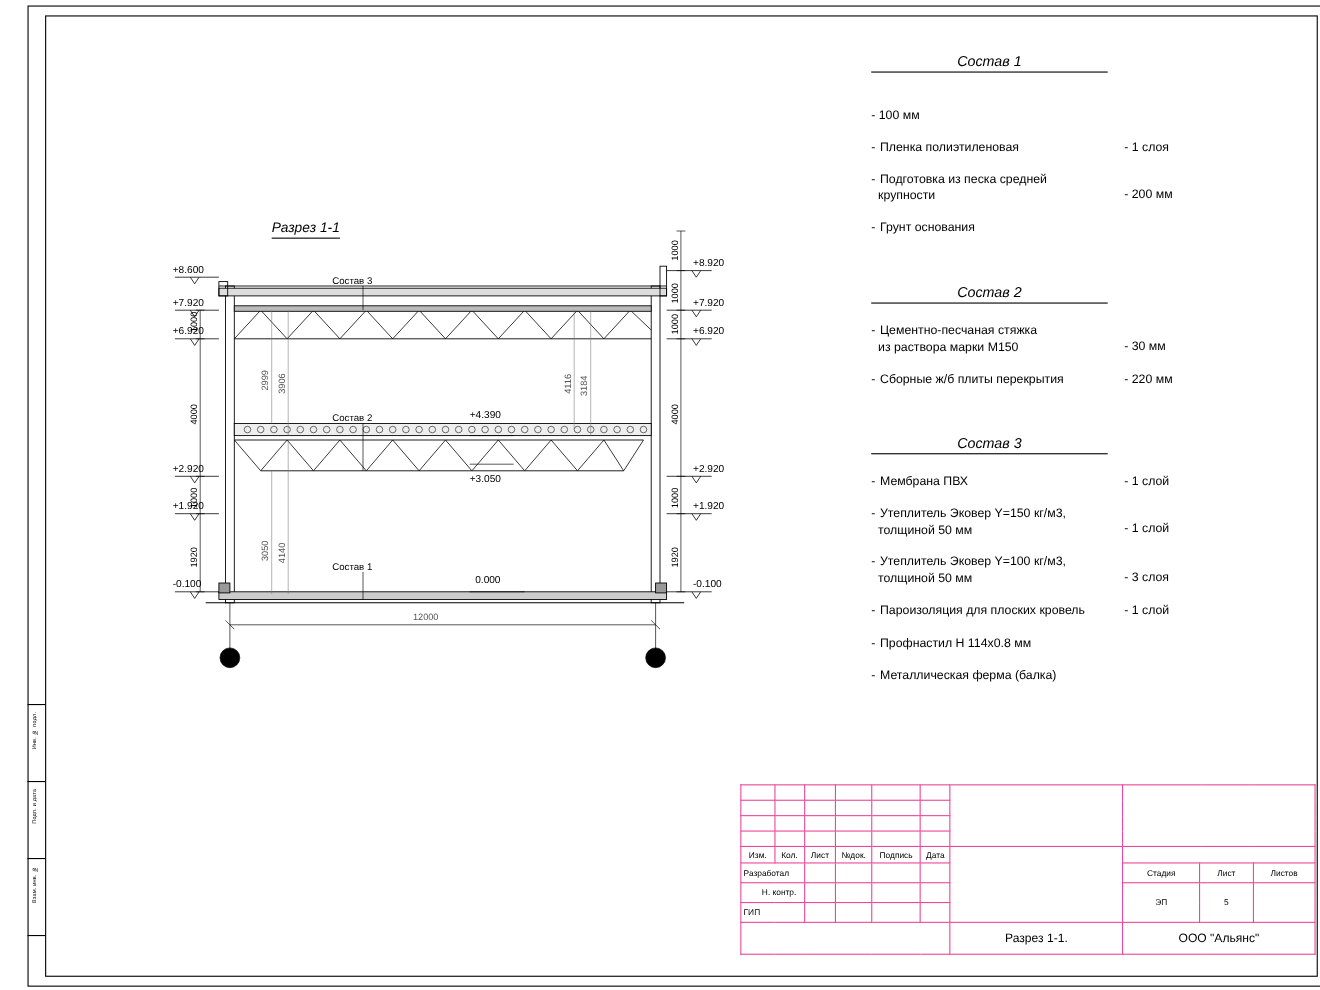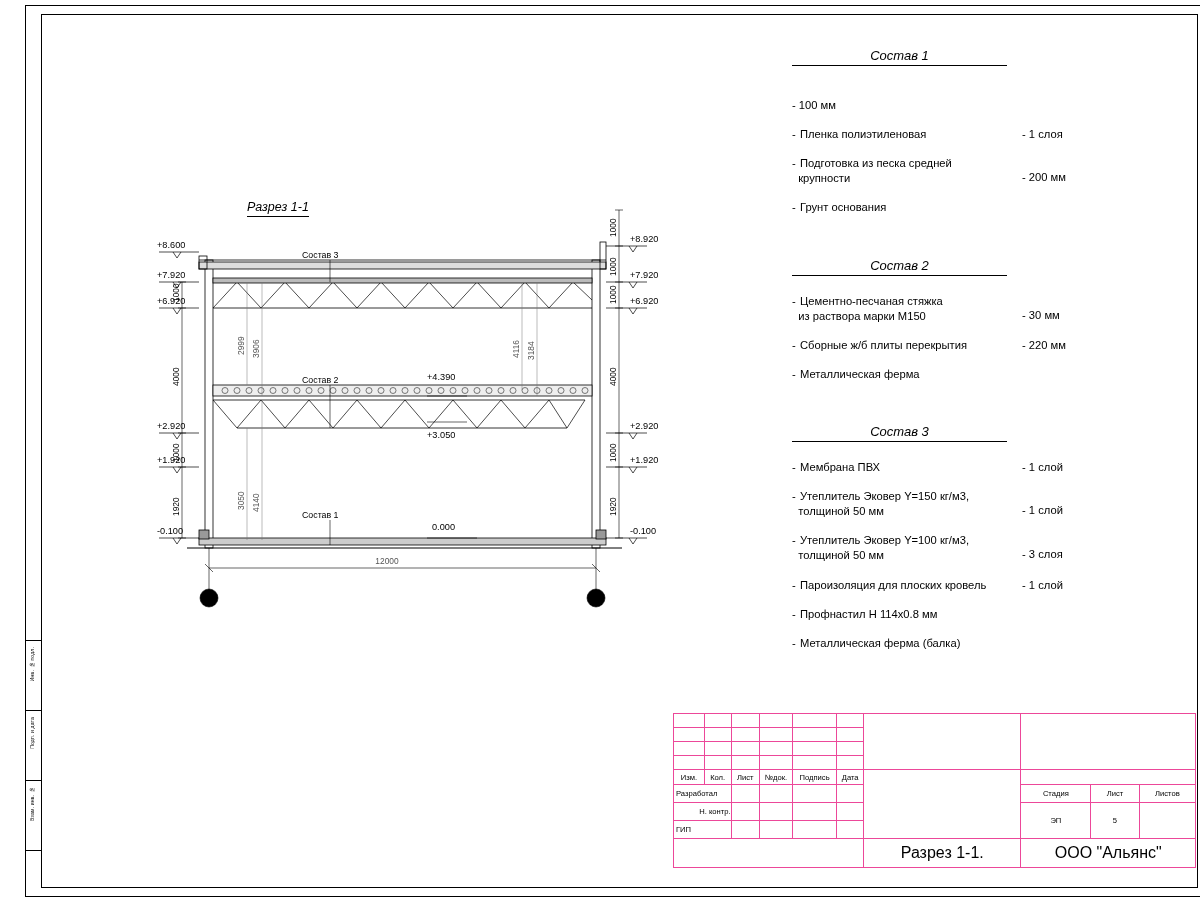--- a/index.html
+++ b/index.html
@@ -22,21 +22,21 @@
   .dtitle{position:absolute;left:230px;top:200px;font-style:italic;font-size:12.5px;border-bottom:1px solid #000;padding-bottom:2px;}
   svg.dwg{position:absolute;left:0;top:0;}
   .lbl9{font-family:"Liberation Sans",sans-serif;font-size:9.2px;fill:#000;}
   .lblv{font-family:"Liberation Sans",sans-serif;font-size:8.4px;fill:#000;}
   .lblg{font-family:"Liberation Sans",sans-serif;font-size:8.4px;fill:#555;}
   .sost{font-family:"Liberation Sans",sans-serif;font-size:8.8px;fill:#000;}
   
   .stamp{position:absolute;left:656px;top:713px;width:523px;height:173px;}
   .stamp table{border-collapse:collapse;font-size:7.6px;}
   .stamp td{border:1px solid #ec4899;padding:0;text-align:center;vertical-align:middle;height:13px;}
-  .big{font-size:16px;}
+  .big{font-size:11px;}
 </style>
 </head>
 <body>
 
 <div class="sheet">
   <div class="border-outer"></div>
   <div class="border-inner"></div>
 
   <div class="left-cell" style="top:640px;height:70px;">
     <span class="vstrip-text" style="left:4px;top:6px;">Инв. № подл.</span>
@@ -69,24 +69,20 @@
     </div>
 
     <div class="spec-title two">Состав 2</div>
     <div class="spec-row">
       <div class="spec-text"><span class="dash">-</span><span>Цементно-песчаная стяжка<br>&nbsp;&nbsp;из раствора марки М150</span></div>
       <div class="spec-val" style="padding-top:14px;">- 30 мм</div>
     </div>
     <div class="spec-row">
       <div class="spec-text"><span class="dash">-</span><span>Сборные ж/б плиты перекрытия</span></div>
       <div class="spec-val">- 220 мм</div>
-    </div>
-    <div class="spec-row">
-      <div class="spec-text"><span class="dash">-</span><span>Металлическая ферма</span></div>
-      <div class="spec-val"></div>
     </div>
 
     <div class="spec-title two">Состав 3</div>
     <div class="spec-row">
       <div class="spec-text"><span class="dash">-</span><span>Мембрана ПВХ</span></div>
       <div class="spec-val">- 1 слой</div>
     </div>
     <div class="spec-row">
       <div class="spec-text"><span class="dash">-</span><span>Утеплитель Эковер Y=150 кг/м3,<br>&nbsp;&nbsp;толщиной 50 мм</span></div>
       <div class="spec-val" style="padding-top:14px;">- 1 слой</div>
@@ -357,21 +353,21 @@
         <td colspan="2" style="text-align:left;padding-left:2px;height:17px;margin-left:20px;">Разработал</td>
         <td></td>
             <td></td>
         <td></td>
             <td></td>
         <td style="width:55px;">Стадия</td>
         <td style="width:38px;">Лист</td>
         <td style="width:44px;">Листов</td>
       </tr>
       <tr>
-        <td colspan="2" style="text-align:right;padding-left:12px;height:17px;margin-left:12px;">Н. контр.</td>
+        <td colspan="2" style="text-align:center;padding-left:12px;height:17px;margin-left:12px;">Н. контр.</td>
         <td></td>
             <td></td>
         <td></td>
             <td></td>
         <td rowspan="2">ЭП</td>
         <td rowspan="2">5</td>
         <td rowspan="2"></td>
       </tr>
       <tr>
         <td colspan="2" style="text-align:left;padding-left:2px;height:17px;">ГИП</td>

